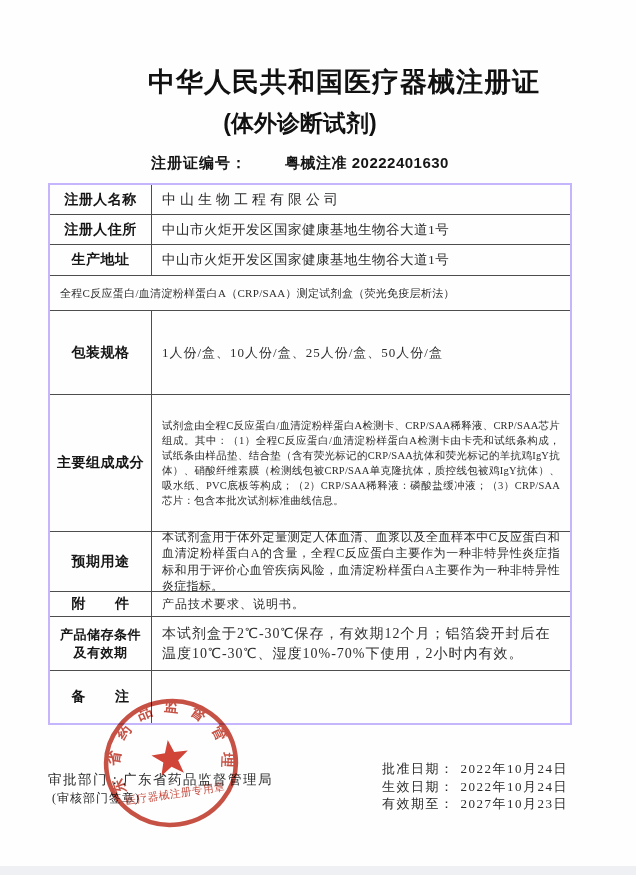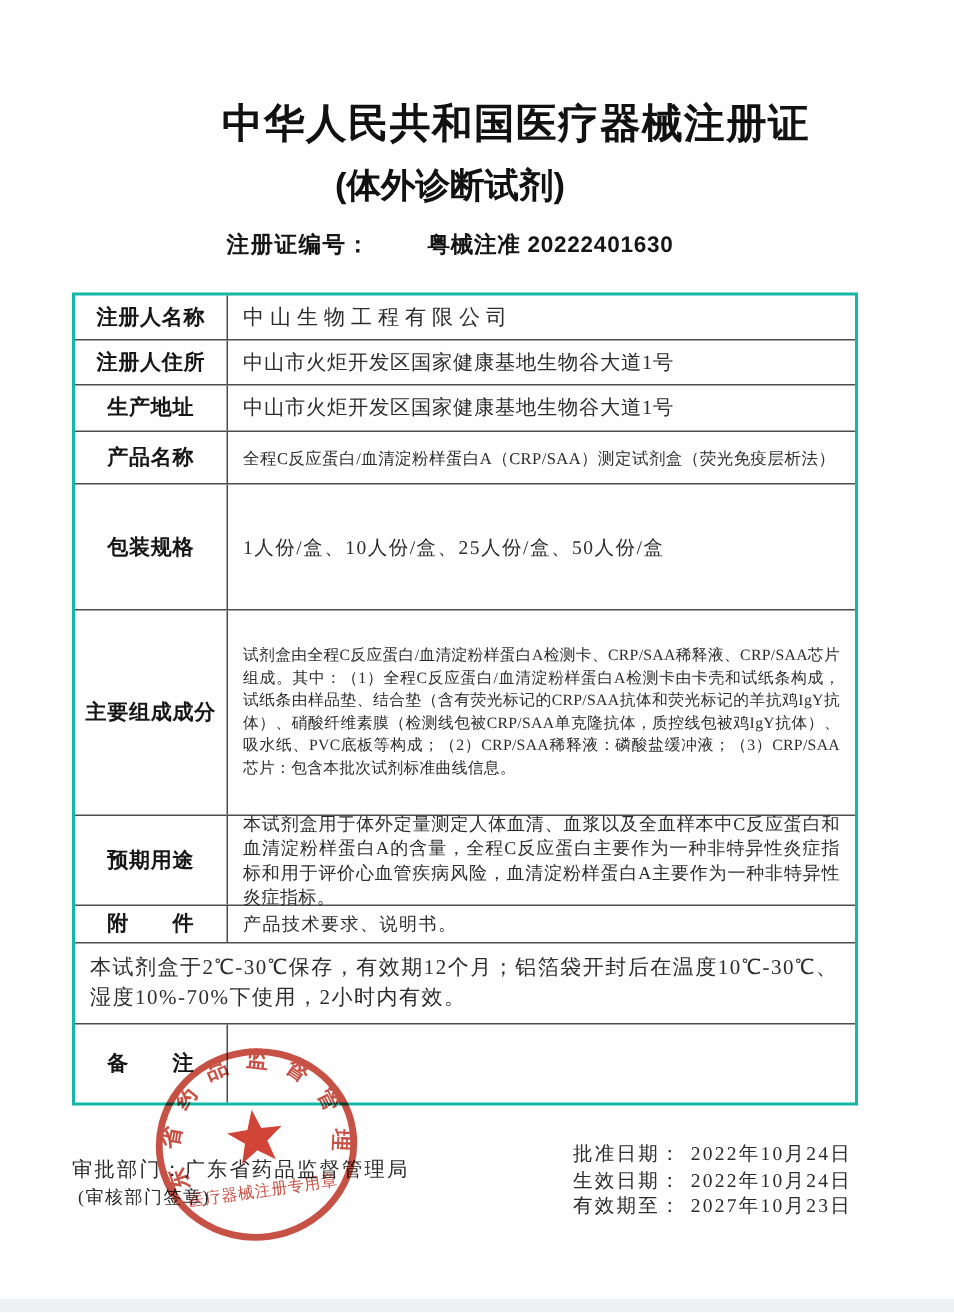--- a/index.html
+++ b/index.html
@@ -8,21 +8,21 @@
 
   .doc-title{position:absolute;top:64px;left:0;width:600px;text-align:center;
     font-size:27px;font-weight:bold;color:#111;letter-spacing:1px;margin-left:44px;}
   .doc-subtitle{position:absolute;top:108px;left:0;width:600px;text-align:center;
     font-size:23px;font-weight:bold;color:#111;}
   .reg-line{position:absolute;top:154px;left:0;width:600px;text-align:center;
     font-size:15px;font-weight:bold;color:#151515;}
   .reg-line .lbl{margin-right:14px;letter-spacing:1px;}
   .reg-line .val{letter-spacing:0.5px;margin-left:24px;}
 
-  .tbl{position:absolute;left:48px;top:195px;width:520px;border:2px solid #14b8a6;
+  .tbl{position:absolute;left:48px;top:183px;width:520px;border:2px solid #c4b5fd;
     background:transparent;}
   .row{display:flex;box-sizing:border-box;border-bottom:1.5px solid #4d4d4d;}
   .row:last-child{border-bottom:none;}
   .cell{box-sizing:border-box;}
   .label{width:102px;flex:0 0 102px;border-right:1.5px solid #4d4d4d;
     display:flex;align-items:center;justify-content:center;text-align:center;
     font-weight:bold;font-size:14px;color:#161616;letter-spacing:0.5px;}
   .value{flex:1;display:flex;align-items:center;padding:3px 10px;
     font-family:"Liberation Serif",serif;color:#2d2d2d;}
 
@@ -72,40 +72,42 @@
     </div>
     <div class="row r1">
       <div class="cell label">注册人住所</div>
       <div class="cell value">中山市火炬开发区国家健康基地生物谷大道1号</div>
     </div>
     <div class="row r2">
       <div class="cell label">生产地址</div>
       <div class="cell value">中山市火炬开发区国家健康基地生物谷大道1号</div>
     </div>
     <div class="row r3">
-      <div class="cell label">产品名称</div>
       <div class="cell value">全程C反应蛋白/血清淀粉样蛋白A（CRP/SAA）测定试剂盒（荧光免疫层析法）</div>
     </div>
     <div class="row r4">
       <div class="cell label">包装规格</div>
       <div class="cell value">1人份/盒、10人份/盒、25人份/盒、50人份/盒</div>
     </div>
     <div class="row r5">
       <div class="cell label">主要组成成分</div>
       <div class="cell value">试剂盒由全程C反应蛋白/血清淀粉样蛋白A检测卡、CRP/SAA稀释液、CRP/SAA芯片组成。其中：（1）全程C反应蛋白/血清淀粉样蛋白A检测卡由卡壳和试纸条构成，试纸条由样品垫、结合垫（含有荧光标记的CRP/SAA抗体和荧光标记的羊抗鸡IgY抗体）、硝酸纤维素膜（检测线包被CRP/SAA单克隆抗体，质控线包被鸡IgY抗体）、吸水纸、PVC底板等构成；（2）CRP/SAA稀释液：磷酸盐缓冲液；（3）CRP/SAA芯片：包含本批次试剂标准曲线信息。</div>
     </div>
     <div class="row r6">
       <div class="cell label">预期用途</div>
       <div class="cell value">本试剂盒用于体外定量测定人体血清、血浆以及全血样本中C反应蛋白和血清淀粉样蛋白A的含量，全程C反应蛋白主要作为一种非特异性炎症指标和用于评价心血管疾病风险，血清淀粉样蛋白A主要作为一种非特异性炎症指标。</div>
     </div>
     <div class="row r7">
       <div class="cell label">附　　件</div>
       <div class="cell value">产品技术要求、说明书。</div>
     </div>
     <div class="row r8">
+      <div class="cell label">
+          <span>产品储存条件及有效期</span>
+        </div>
       <div class="cell value">本试剂盒于2℃-30℃保存，有效期12个月；铝箔袋开封后在温度10℃-30℃、湿度10%-70%下使用，2小时内有效。</div>
     </div>
     <div class="row r10">
       <div class="cell label">备　　注</div>
       <div class="cell value"></div>
     </div>
   </div>
 
   <div class="approve-line">审批部门：广东省药品监督管理局</div>
   <div class="seal-note">(审核部门签章)</div>

